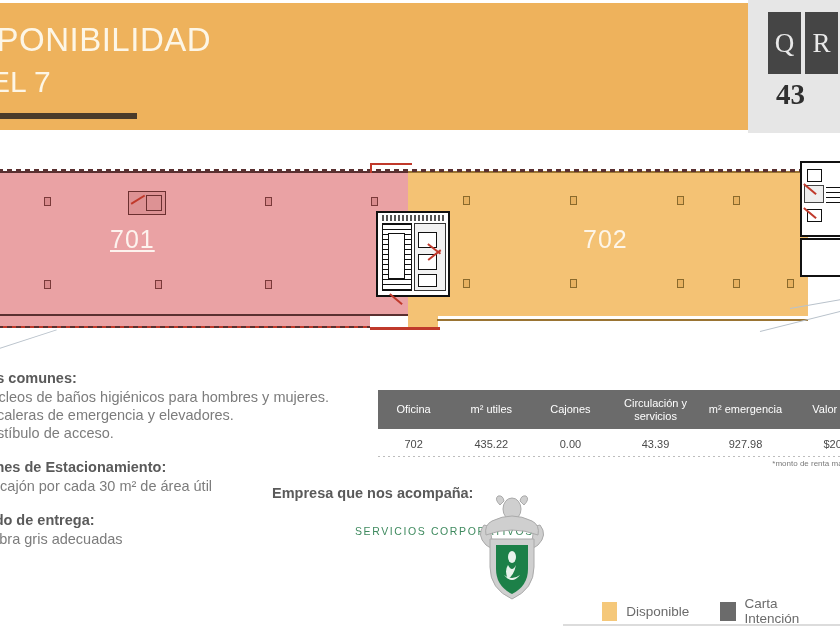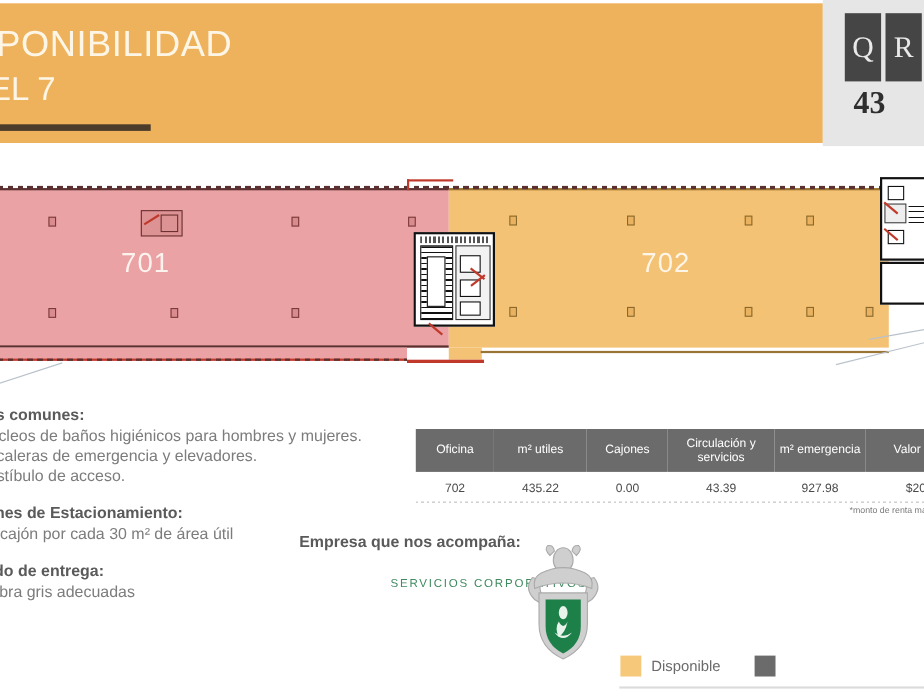--- a/index.html
+++ b/index.html
@@ -27,21 +27,21 @@
         font-weight:bold;font-size:29px;color:#2f2f2f;letter-spacing:0px;}
 
   
   #plan{position:absolute;left:0;top:133px;width:840px;height:232px;background:#fff;overflow:hidden;}
   .suite{position:absolute;box-sizing:border-box;}
 
   
   .s701{left:-20px;top:38px;width:428px;height:145px;background:#eaa2a4;
         border-top:2px solid #5a3030;border-bottom:2px solid #5a3030;}
   .s701b{left:-20px;top:183px;width:390px;height:12px;background:#eaa2a4;border-bottom:2px solid #c0392b;}
-  .s701-lbl{position:absolute;left:110px;top:92px;font-size:25px;color:#fdf3ee;letter-spacing:1px;}
+  .s701-lbl{position:absolute;left:110px;top:92px;font-size:25px;color:#fdf3ee;letter-spacing:1px;text-decoration:underline;}
 
   
   .s702{left:408px;top:38px;width:400px;height:145px;background:#f4c274;
         border-top:2px solid #9a7433;}
   .s702b{left:408px;top:183px;width:30px;height:11px;background:#f4c274;}
   .s702-lbl{position:absolute;left:583px;top:92px;font-size:25px;color:#fdf5e8;letter-spacing:1px;}
 
   .plan-topdash{position:absolute;left:-20px;top:36px;width:828px;height:3px;
         background:repeating-linear-gradient(90deg,#5a3030 0 5px,transparent 5px 9px);}
   .plan-botline{position:absolute;left:-20px;top:193px;width:390px;height:2px;
@@ -100,21 +100,21 @@
 
   
   .partner-h{position:absolute;left:272px;top:485px;font-size:14.5px;font-weight:bold;color:#5a5a5a;}
   #cre{position:absolute;left:355px;top:527px;}
   .cre-txt{font-family:"Liberation Sans","DejaVu Sans",sans-serif;font-size:53px;
         font-weight:bold;color:#0f7a40;letter-spacing:2px;line-height:54px;}
   .cre-sub{font-size:10.5px;color:#3f8a5f;letter-spacing:1.6px;margin-top:-2px;}
   #crest{position:absolute;left:470px;top:495px;width:84px;height:110px;}
 
   
-  #legend{position:absolute;left:564px;top:596px;display:flex;align-items:center;gap:9px;justify-content:space-between;}
+  #legend{position:absolute;left:602px;top:596px;display:flex;align-items:center;gap:9px;justify-content:space-between;}
   .sw{width:19px;height:19px;}
   .sw-av{background:#f5c87a;}
   .sw-ci{background:#6b6b6b;}
   .lg-txt{font-size:13.5px;color:#6b6b6b;margin-right:22px;}
   .foot-rule{position:absolute;left:563px;top:624px;width:277px;height:2px;background:#dcdcdc;}
 </style>
 </head>
 <body>
 
 <div id="header">
@@ -260,14 +260,15 @@
     <ellipse cx="42" cy="62" rx="4" ry="6"></ellipse>
     <path d="M38 70 q4 8 8 0 q-2 10 -8 14 q-4 -8 0 -14 z"></path>
     <path d="M34 80 q8 6 16 0 q-8 10 -16 0 z"></path>
   </g>
 </svg>
 
 <div id="legend">
   <div class="sw sw-av"></div>
   <div class="lg-txt">Disponible</div>
   <div class="sw sw-ci"></div>
+  <div class="lg-txt">Carta Intención</div>
 </div>
 <div class="foot-rule"></div>
 
 </body></html>

